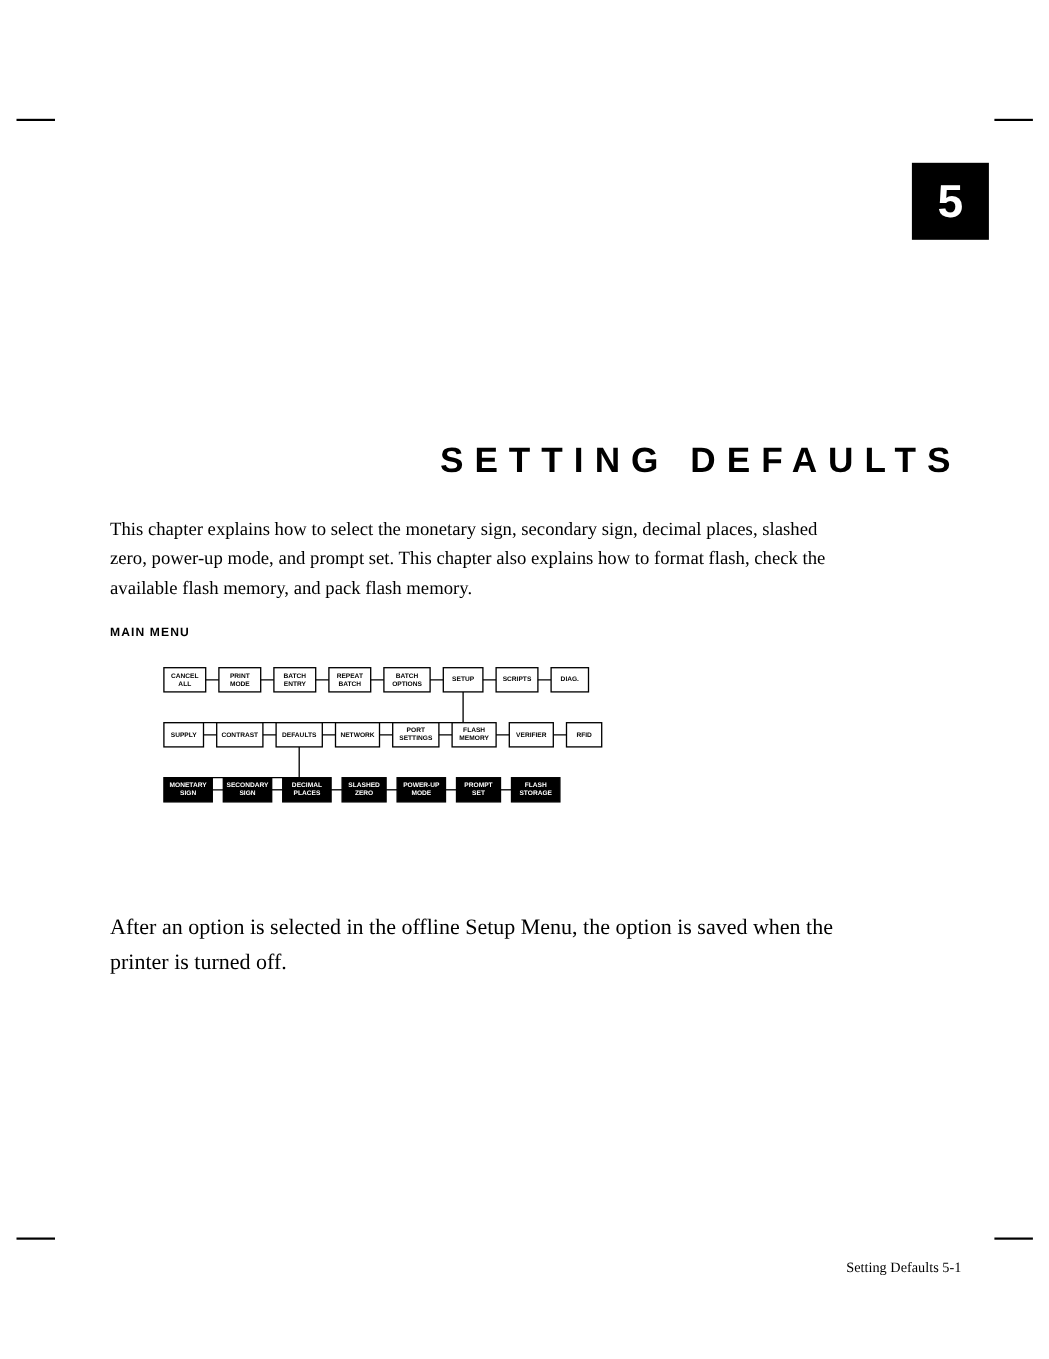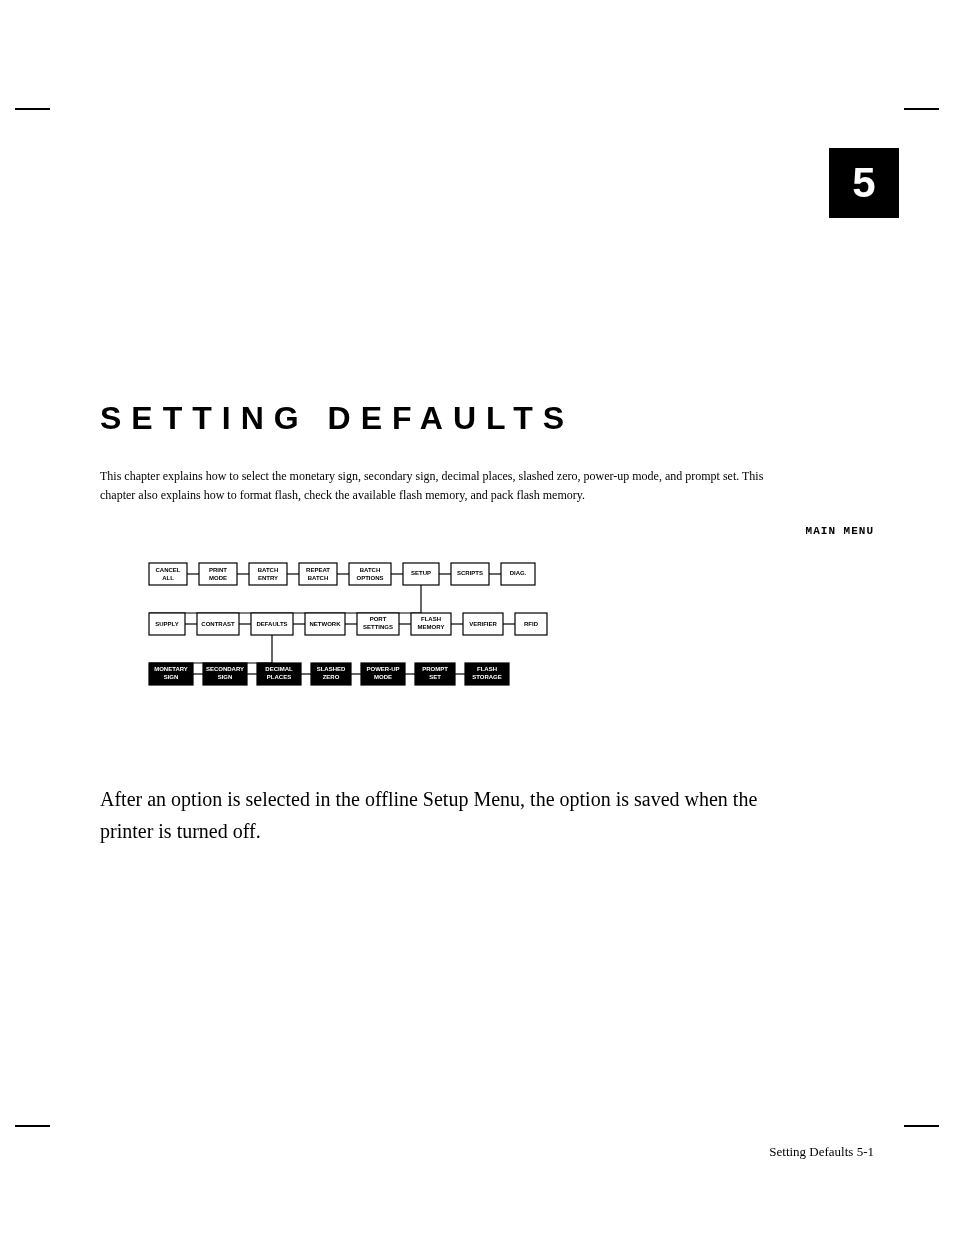--- a/index.html
+++ b/index.html
@@ -72,35 +72,36 @@
     }
 
     
     .page-title {
       margin-top: 100px;
       margin-bottom: 30px;
       font-size: 32px;
       font-weight: bold;
       letter-spacing: 10px;
       font-family: Arial, sans-serif;
+      text-align: right;
     }
 
     
     .intro-text {
-      font-size: 12px;
+      font-size: 17px;
       line-height: 1.6;
       margin-bottom: 20px;
       max-width: 680px;
     }
 
     
     .menu-label {
-      text-align: right;
+      text-align: left;
       font-size: 11px;
-      font-family: Liberation Mono, monospace;
+      font-family: Liberation Sans, sans-serif;
       font-weight: bold;
       letter-spacing: 1px;
       margin-bottom: 8px;
     }
 
     
     .diagram-svg {
       display: block;
       margin: 0 auto;
     }

